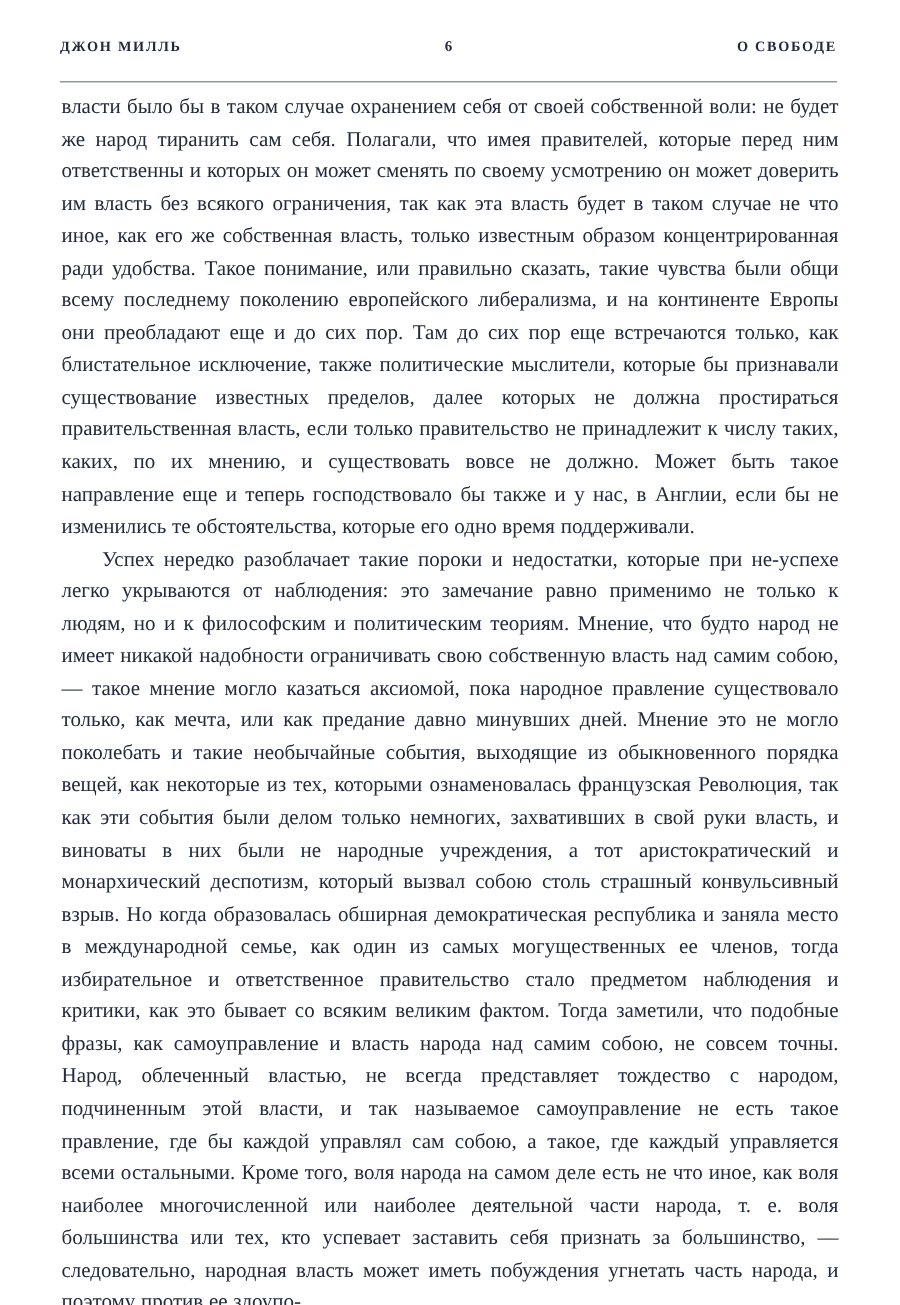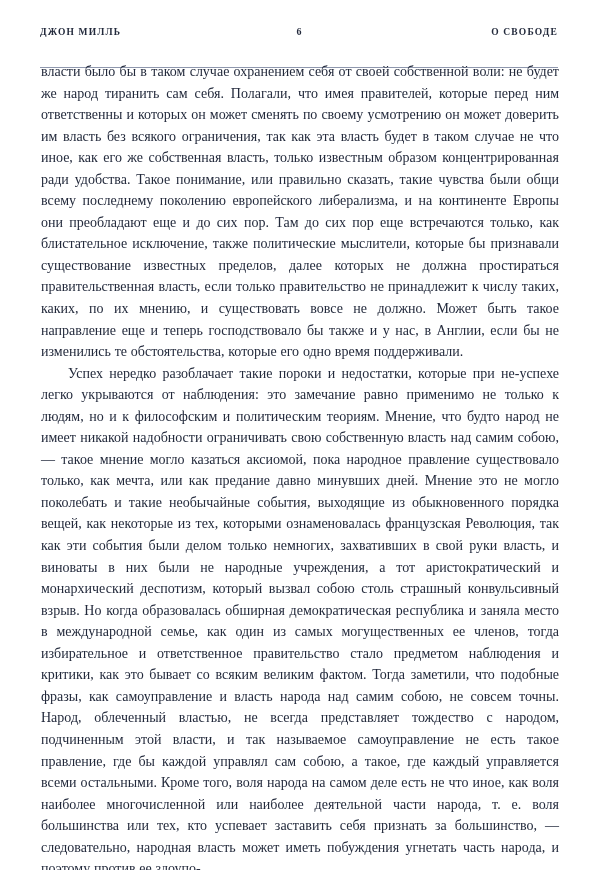--- a/index.html
+++ b/index.html
@@ -26,21 +26,21 @@
   .running-head {
     position: absolute;
     left: 40px;
     right: 42px;
     top: 26px;
     height: 22px;
     display: flex;
     align-items: flex-start;
     justify-content: space-between;
     border-bottom: 1px solid #8e97ad;
-    padding-bottom: 19px;
+    padding-bottom: 6px;
   }
   .rh-text {
     font-family: "Liberation Serif", "DejaVu Serif", serif;
     font-weight: bold;
     font-size: 9.5px;
     letter-spacing: 1.15px;
     line-height: 12px;
     color: #232a3c;
     white-space: nowrap;
     text-transform: uppercase;

